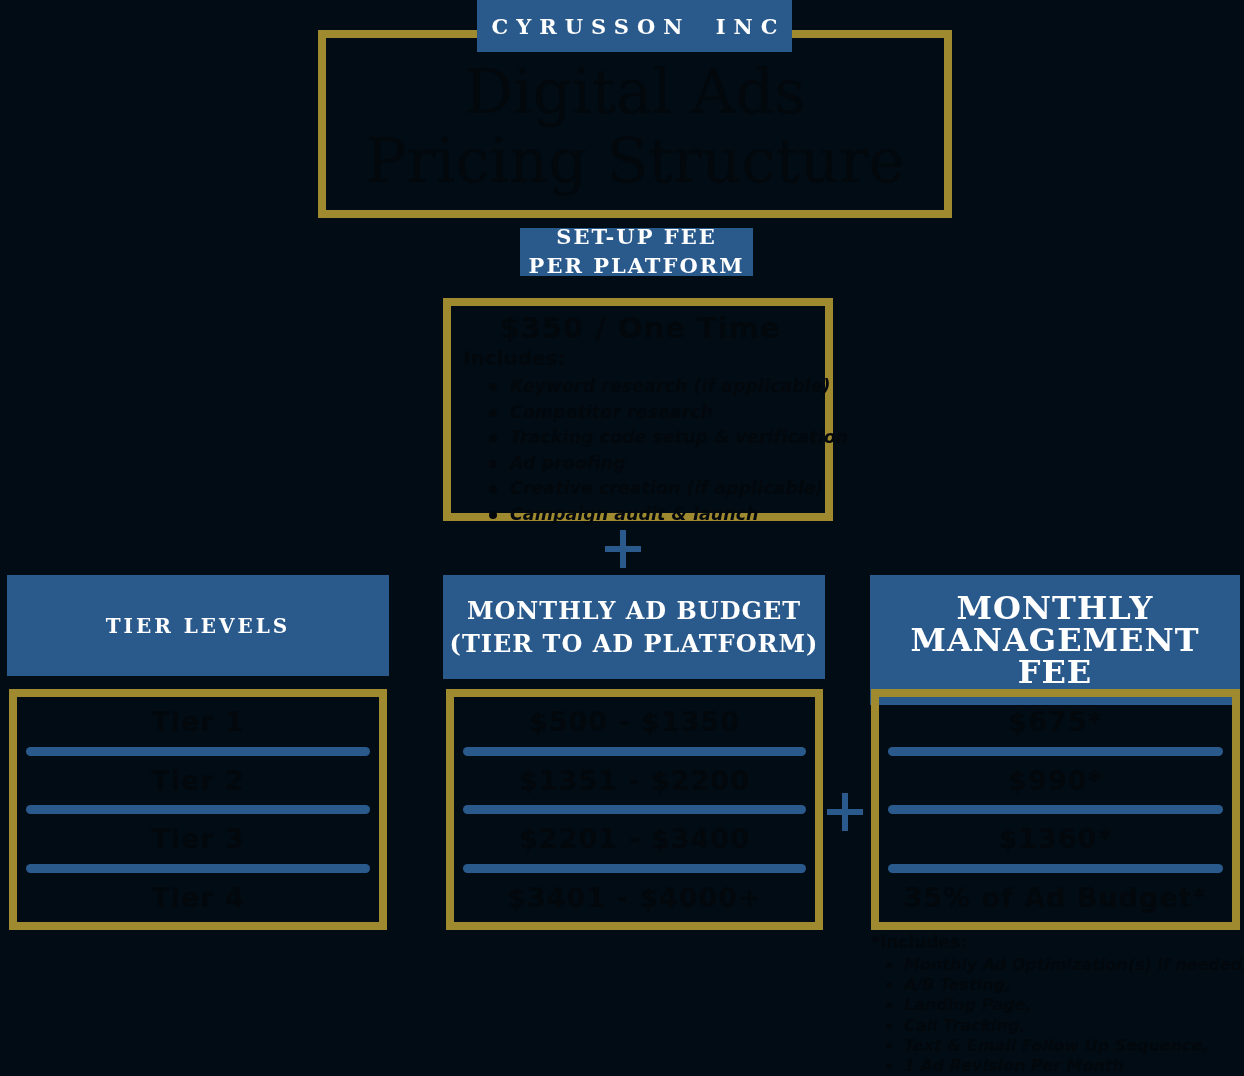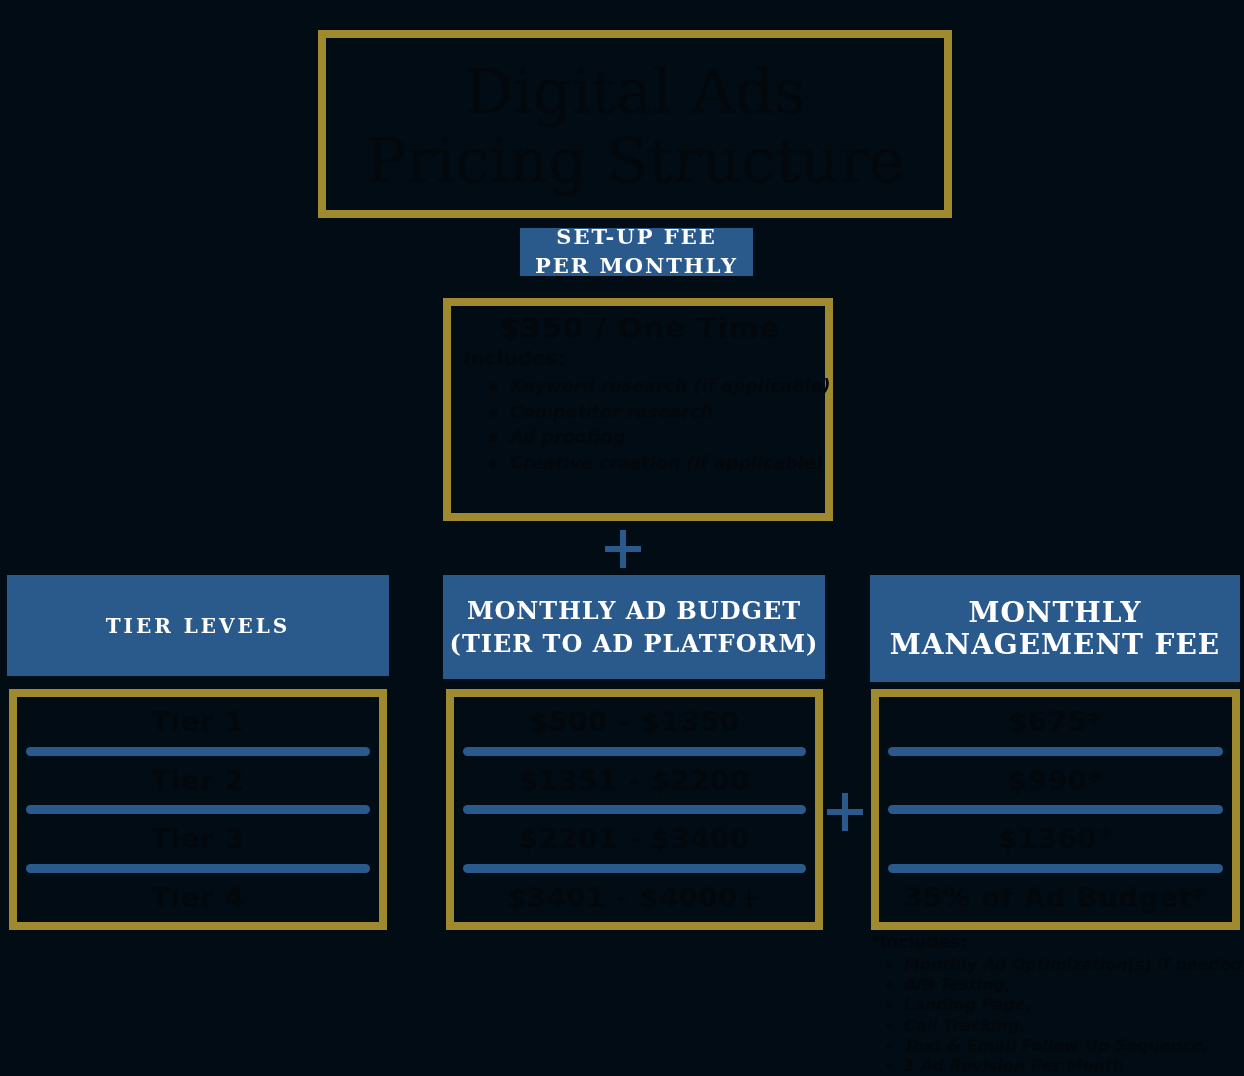--- a/index.html
+++ b/index.html
@@ -87,21 +87,21 @@
 
   
   .col-header{
     position:absolute;background:var(--blue);color:var(--white);
     font-family:"DejaVu Serif","Liberation Serif",serif;font-weight:bold;
     display:flex;flex-direction:column;align-items:center;justify-content:center;
     text-align:center;
   }
   .hdr-tiers{left:7px;top:575px;width:382px;height:101px;font-size:20px;letter-spacing:3px;text-align:center;}
   .hdr-budget{left:443px;top:575px;width:382px;height:104px;font-size:24px;letter-spacing:1px;line-height:33px;}
-  .hdr-mgmt{left:870px;top:575px;width:370px;height:107px;font-size:28px;letter-spacing:1px;line-height:32px;}
+  .hdr-mgmt{left:870px;top:575px;width:370px;height:130px;font-size:32px;letter-spacing:1px;line-height:32px;}
 
   
   .tier-box{
     position:absolute;border:8px solid var(--gold);box-sizing:border-box;
     height:241px;top:689px;
     display:flex;flex-direction:column;
   }
   .box-tiers{left:9px;width:378px;}
   .box-budget{left:446px;width:377px;}
   .box-mgmt{left:871px;width:369px;}
@@ -127,33 +127,38 @@
 <body>
 
 <div class="canvas">
 
   <div class="title-box">
     <div class="title">
       <div>Digital Ads</div>
       <div>Pricing Structure</div>
     </div>
   </div>
+  <div class="brand-tab">
+    <span>CYRUSSON INC</span>
+  </div>
 
   <div class="setup-tab">
     <div>SET-UP FEE</div>
-    <div>PER MONTHLY</div>
+    <div>PER PLATFORM</div>
   </div>
   <div class="setup-box">
     <div class="setup-price">$350 / One Time</div>
     <div class="setup-includes-label">Includes:</div>
     <ul class="dot-list">
       <li>Keyword research (if applicable)</li>
       <li>Competitor research</li>
+      <li>Tracking code setup &amp; verification</li>
       <li>Ad proofing</li>
       <li>Creative creation (if applicable)</li>
+      <li>Campaign audit &amp; launch</li>
     </ul>
   </div>
 
   <div class="plus plus-1"></div>
 
   <div class="col-header hdr-tiers">
     <div>TIER LEVELS</div>
   </div>
   <div class="col-header hdr-budget">
     <div>MONTHLY AD BUDGET</div>

